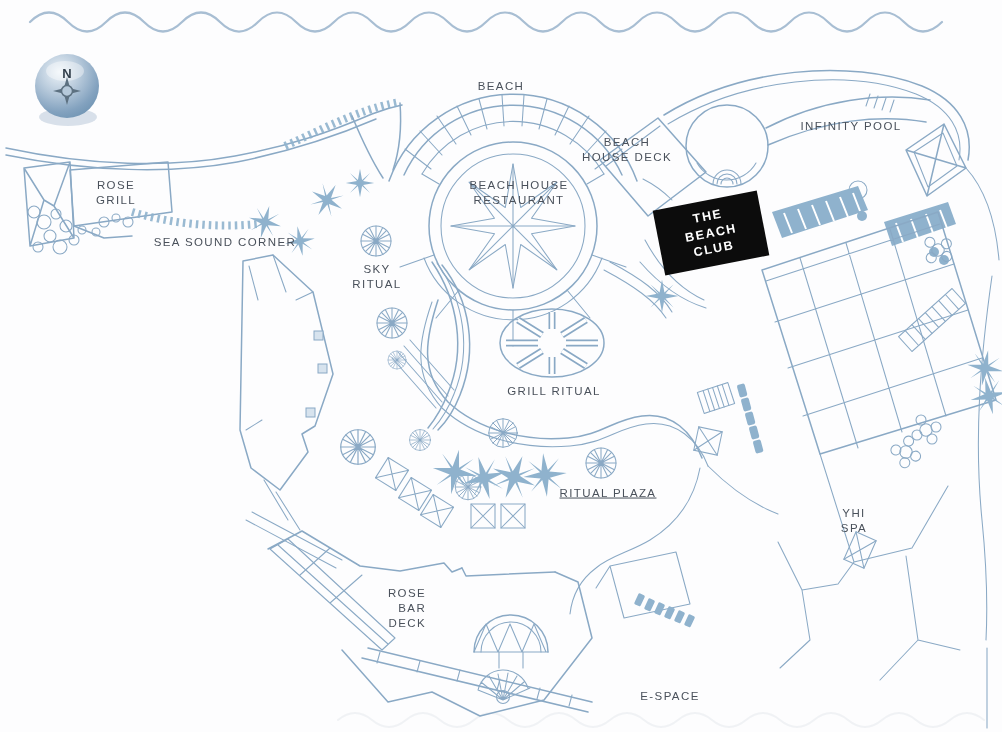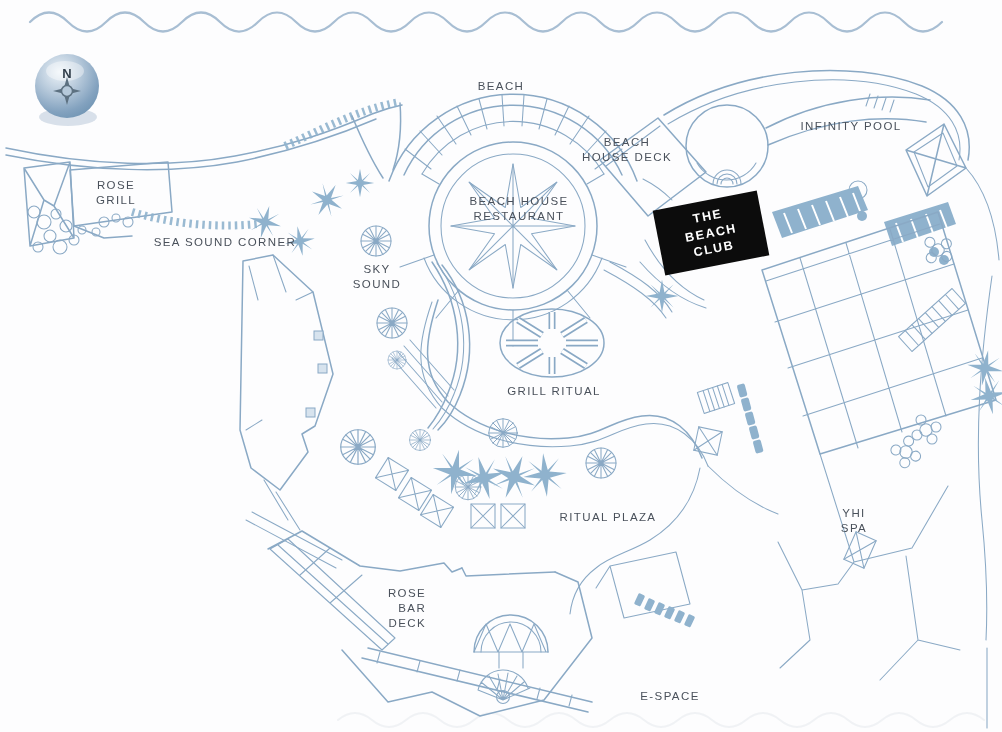--- a/index.html
+++ b/index.html
@@ -286,27 +286,27 @@
     </g>
   </g>
 </svg>
 
   <div class="map-label" style="left:501px; top:86px;">BEACH</div>
   <div class="map-label" style="left:851px; top:126px;">INFINITY POOL</div>
   <div class="map-label" style="left:627px; top:150px;">BEACH
 HOUSE DECK</div>
   <div class="map-label" style="left:116px; top:193px;">ROSE
 GRILL</div>
-  <div class="map-label" style="left:519px; top:209px;">BEACH HOUSE
+  <div class="map-label" style="left:519px; top:193px;">BEACH HOUSE
 RESTAURANT</div>
   <div class="map-label" style="left:225px; top:242px;text-align:right;">SEA SOUND CORNER</div>
   <div class="map-label" style="left:377px; top:277px;">SKY
-SOUND</div>
+RITUAL</div>
   <div class="map-label" style="left:554px; top:391px;">GRILL RITUAL</div>
-  <div class="map-label" style="left:608px; top:517px;">RITUAL PLAZA</div>
+  <div class="map-label" style="left:608px; top:493px;text-decoration:underline;">RITUAL PLAZA</div>
   <div class="map-label" style="left:854px; top:521px;">YHI
 SPA</div>
   <div class="map-label align-left" style="left:407px; top:608px;">ROSE
 BAR
 DECK</div>
   <div class="map-label" style="left:670px; top:696px;">E-SPACE</div>
 
   <div id="beach-club-box">THE
 BEACH
 CLUB</div>

